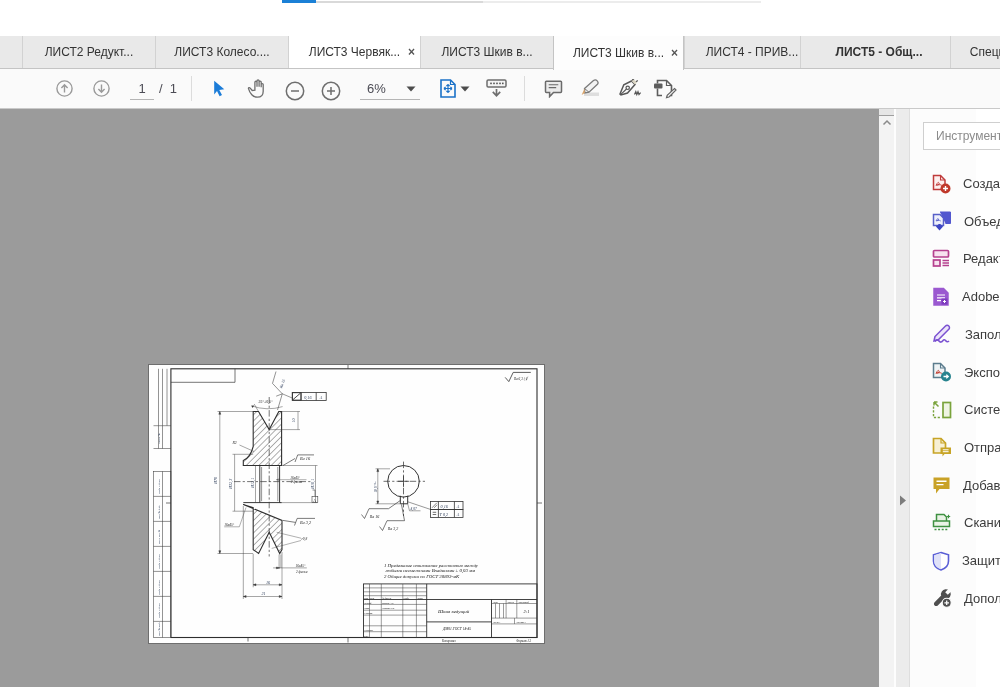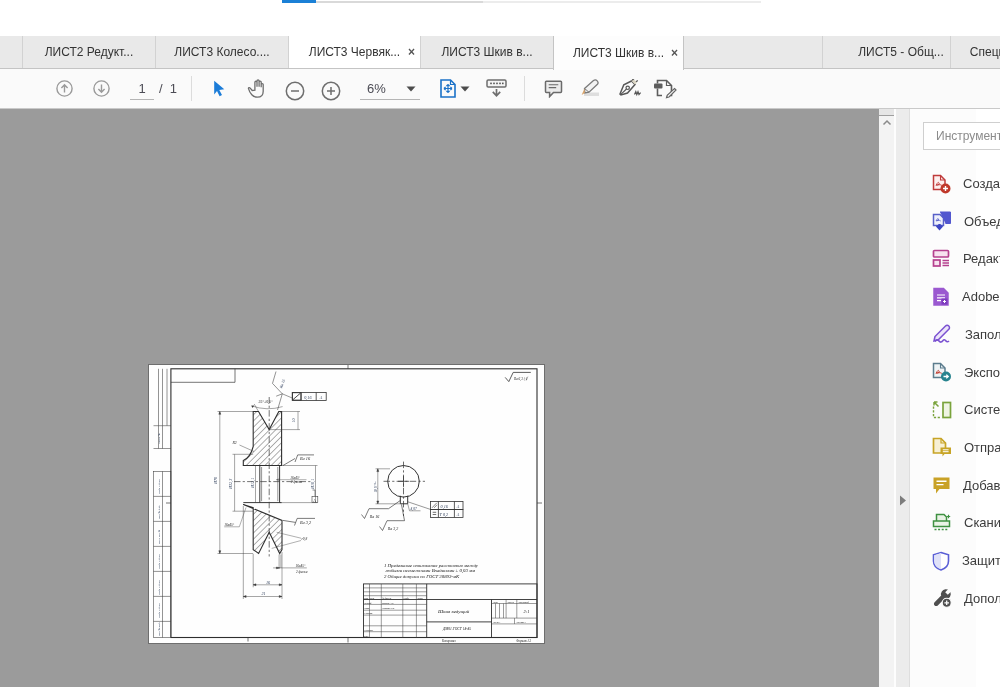--- a/index.html
+++ b/index.html
@@ -59,21 +59,22 @@
   <div class="abs" id="line-blue"></div>
   <div class="abs" id="line-gray"></div>
   <div class="abs" id="line-gray2"></div>
 
   <div class="abs" id="tabbar">
     <div class="tab" style="left:22px; width:133px;">ЛИСТ2 Редукт...</div>
     <div class="tab" style="left:155px; width:133px;">ЛИСТ3 Колесо....</div>
     <div class="tab hover" style="left:288px; width:132px;">ЛИСТ3 Червяк...<span class="x">×</span></div>
     <div class="tab" style="left:420px; width:133px;">ЛИСТ3 Шкив в...</div>
     <div class="tab active" style="left:553px; width:131px;">ЛИСТ3 Шкив в...<span class="x">×</span></div>
-    <div class="tab last" style="left:822px; width:158px;">ЛИСТ5 - Общ...</div>
+    <div class="tab" style="left:684px; width:135px;">ЛИСТ4 - ПРИВ...</div>
+    <div class="tab last" style="left:800px; width:158px;font-weight:bold;">ЛИСТ5 - Общ...</div>
     <div class="tab" style="left:950px; width:133px;">Спецификация...</div>
   </div>
 
   <div class="abs" id="toolbar">
 
     <svg class="ticon" style="left:56px;top:11px" width="17" height="17" viewBox="0 0 17 17">
       <circle cx="8.5" cy="8.5" r="7.6" fill="none" stroke="#9a9a9a" stroke-width="1.4"></circle>
       <path d="M8.5 12.5 V5.2 M5.4 8 L8.5 4.8 L11.6 8" fill="none" stroke="#9a9a9a" stroke-width="1.4"></path>
     </svg>
     <svg class="ticon" style="left:93px;top:11px" width="17" height="17" viewBox="0 0 17 17">

